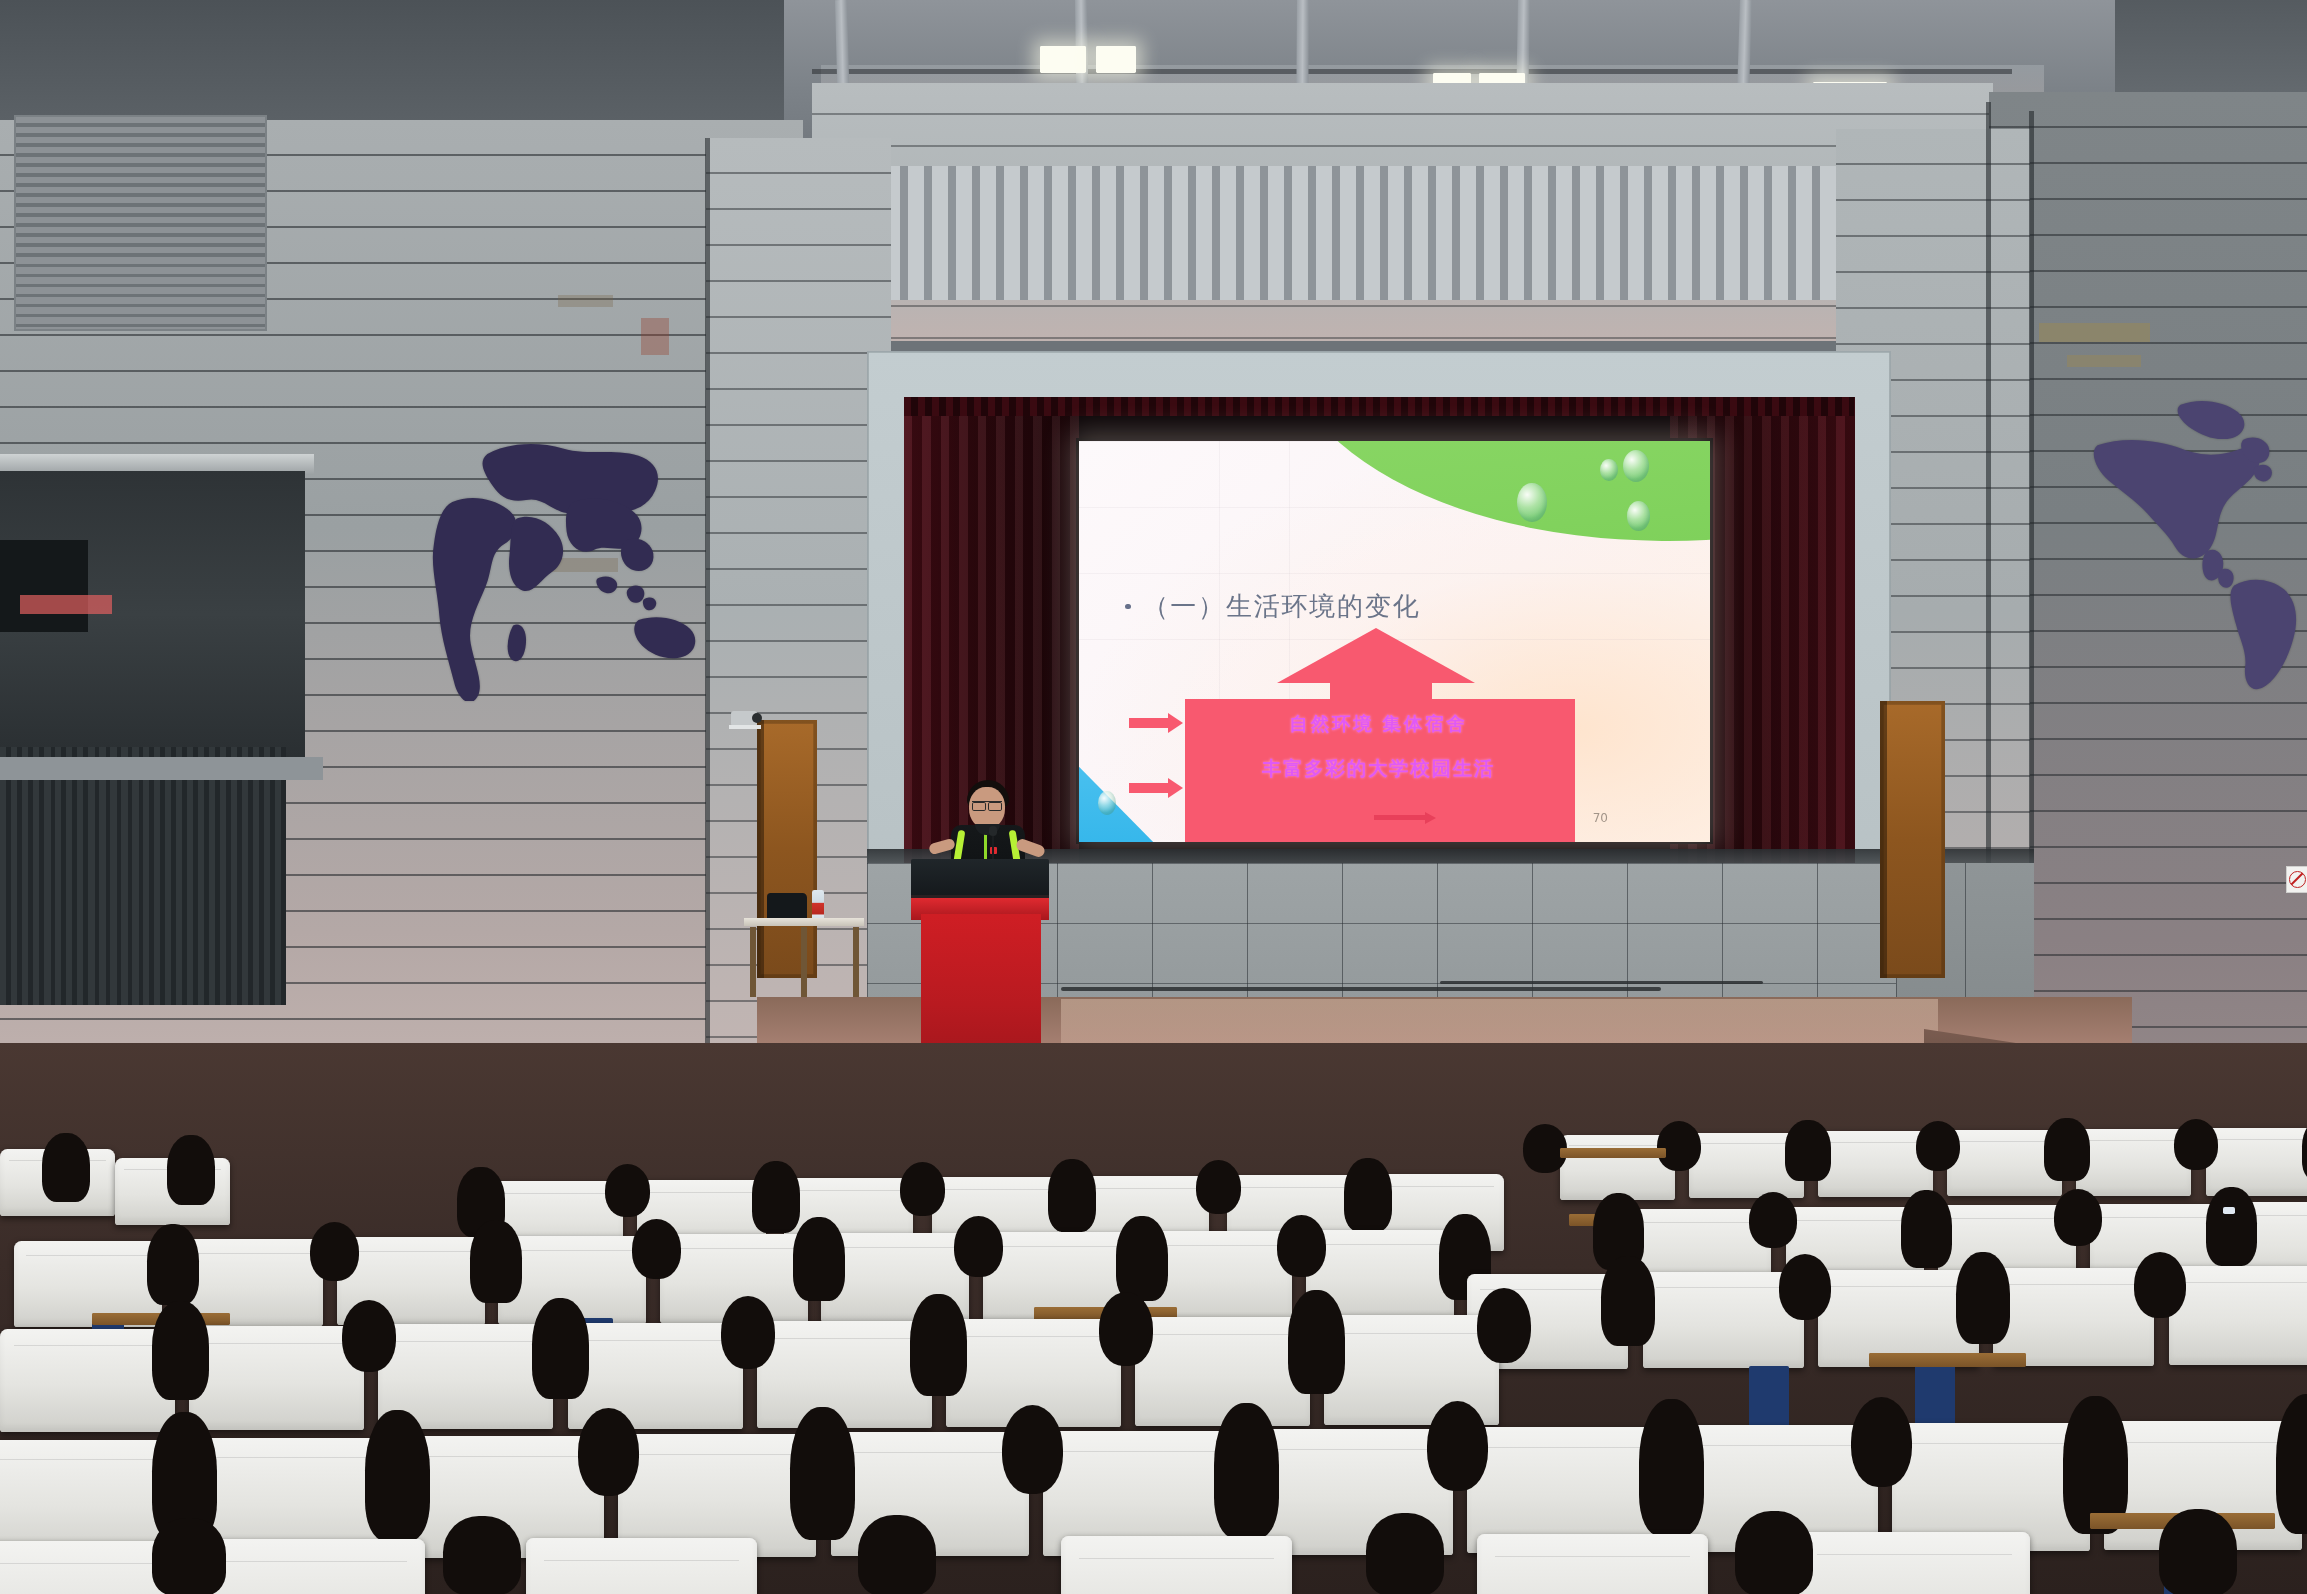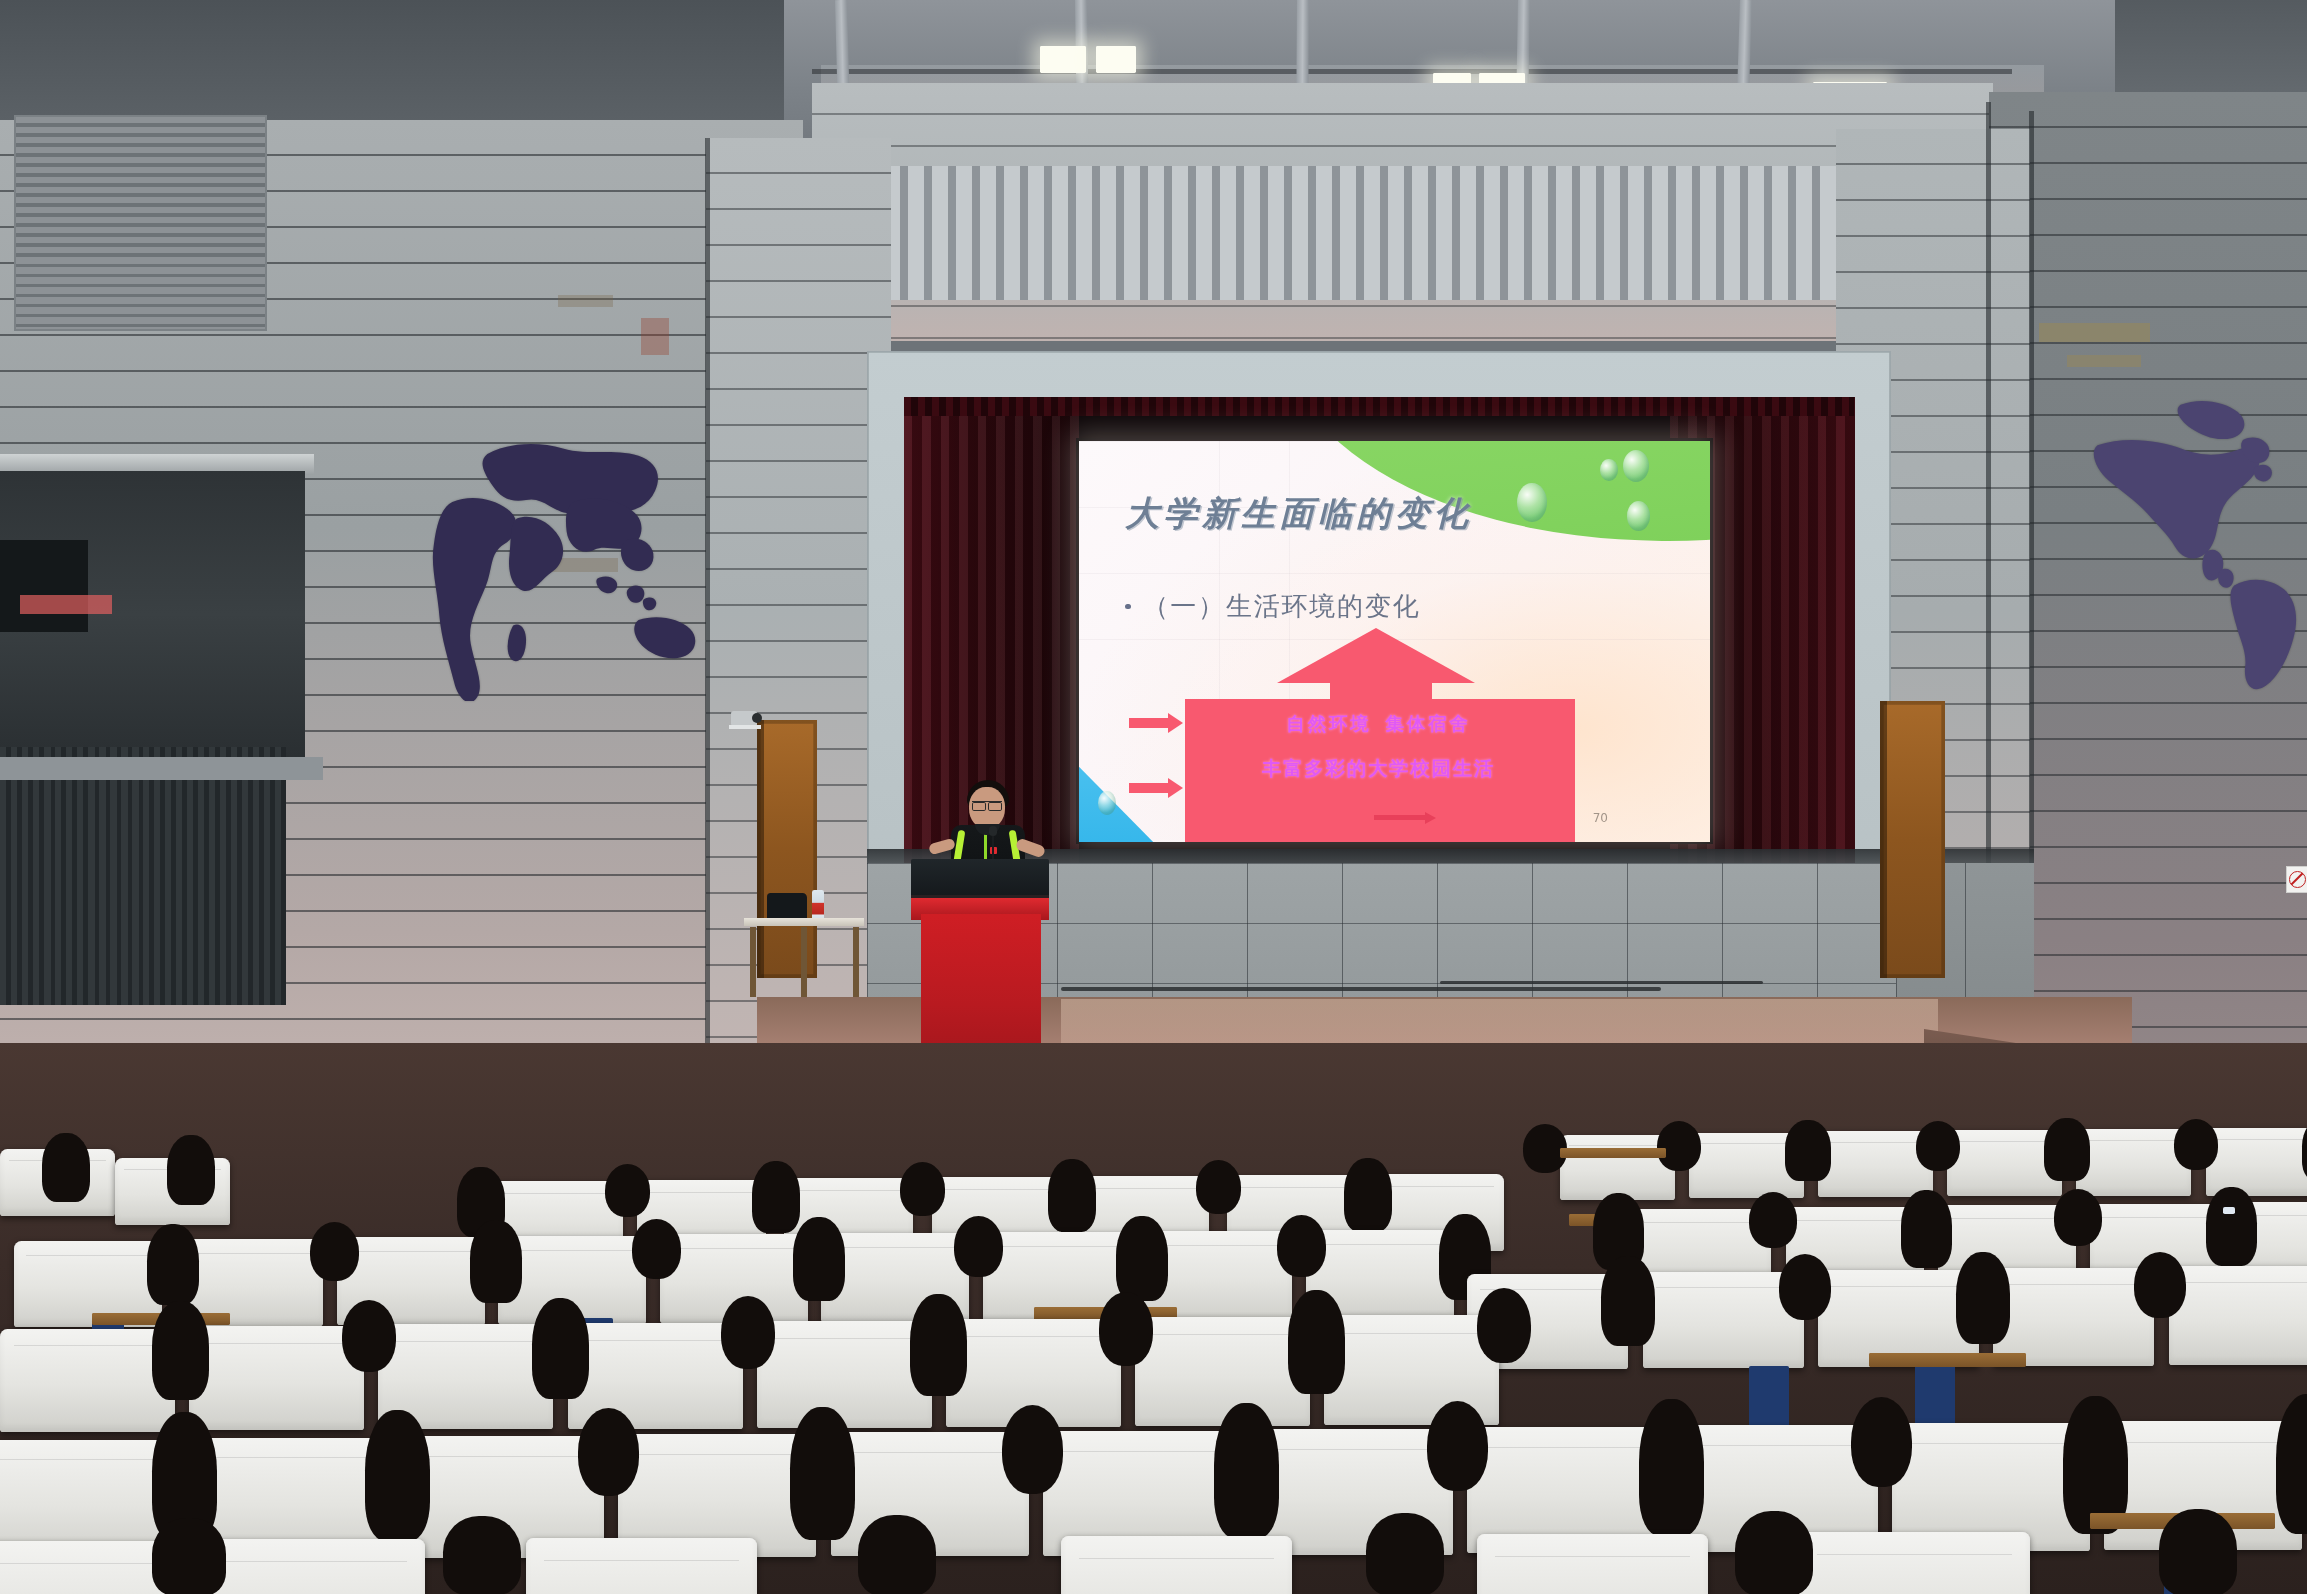--- a/index.html
+++ b/index.html
@@ -212,21 +212,21 @@
     position:absolute;left:198px;top:187px;width:0;height:0;
     border-left:99px solid transparent;border-right:99px solid transparent;
     border-bottom:55px solid #f8596f;
   }
   .pink-arrow-stem{
     position:absolute;left:251px;top:242px;width:102px;height:28px;background:#f8596f;
   }
   .pink-box-text{
     position:absolute;left:138px;top:270px;width:323px;
     text-align:center;color:#e05af5;
-    font-family:Liberation Mono, monospace;font-weight:bold;
+    font-family:Liberation Sans, sans-serif;font-weight:bold;
     text-shadow:0 0 2.8px rgba(255,160,255,.8);
   }
   .pbt1{font-size:18.5px;letter-spacing:2.8px;}
   .pbt2{font-size:19.4px;letter-spacing:1.8px;margin-top:19.4px;}
   .side-arrow{
     position:absolute;left:50px;display:flex;align-items:center;
   }
   .side-arrow .bar{width:39px;height:10px;background:#f8596f;}
   .side-arrow .tip{
     width:0;height:0;border-top:10px solid transparent;border-bottom:10px solid transparent;
@@ -553,21 +553,20 @@
     <div class="slide-grid"></div>
     <div class="slide-green"></div>
     <div class="slide-blue"></div>
 
     <div class="bubble" style="left:438px;top:42px;width:29.5px;height:39px;"></div>
     <div class="bubble" style="left:521px;top:17.5px;width:17.5px;height:22px;"></div>
     <div class="bubble" style="left:544px;top:9.2px;width:26px;height:32px;"></div>
     <div class="bubble" style="left:548px;top:60px;width:23px;height:29.5px;"></div>
     <div class="bubble" style="left:18.5px;top:350px;width:18.5px;height:24px;"></div>
 
-    <div class="slide-title">大学新生面临的变化</div>
 
     <div class="slide-bullet-row">
       <span class="slide-bullet-dot"></span>
       <span class="slide-bullet-text">（一）生活环境的变化</span>
     </div>
 
     <div class="pink-arrow-up"></div>
     <div class="pink-arrow-stem"></div>
     <div class="pink-block"></div>
 

